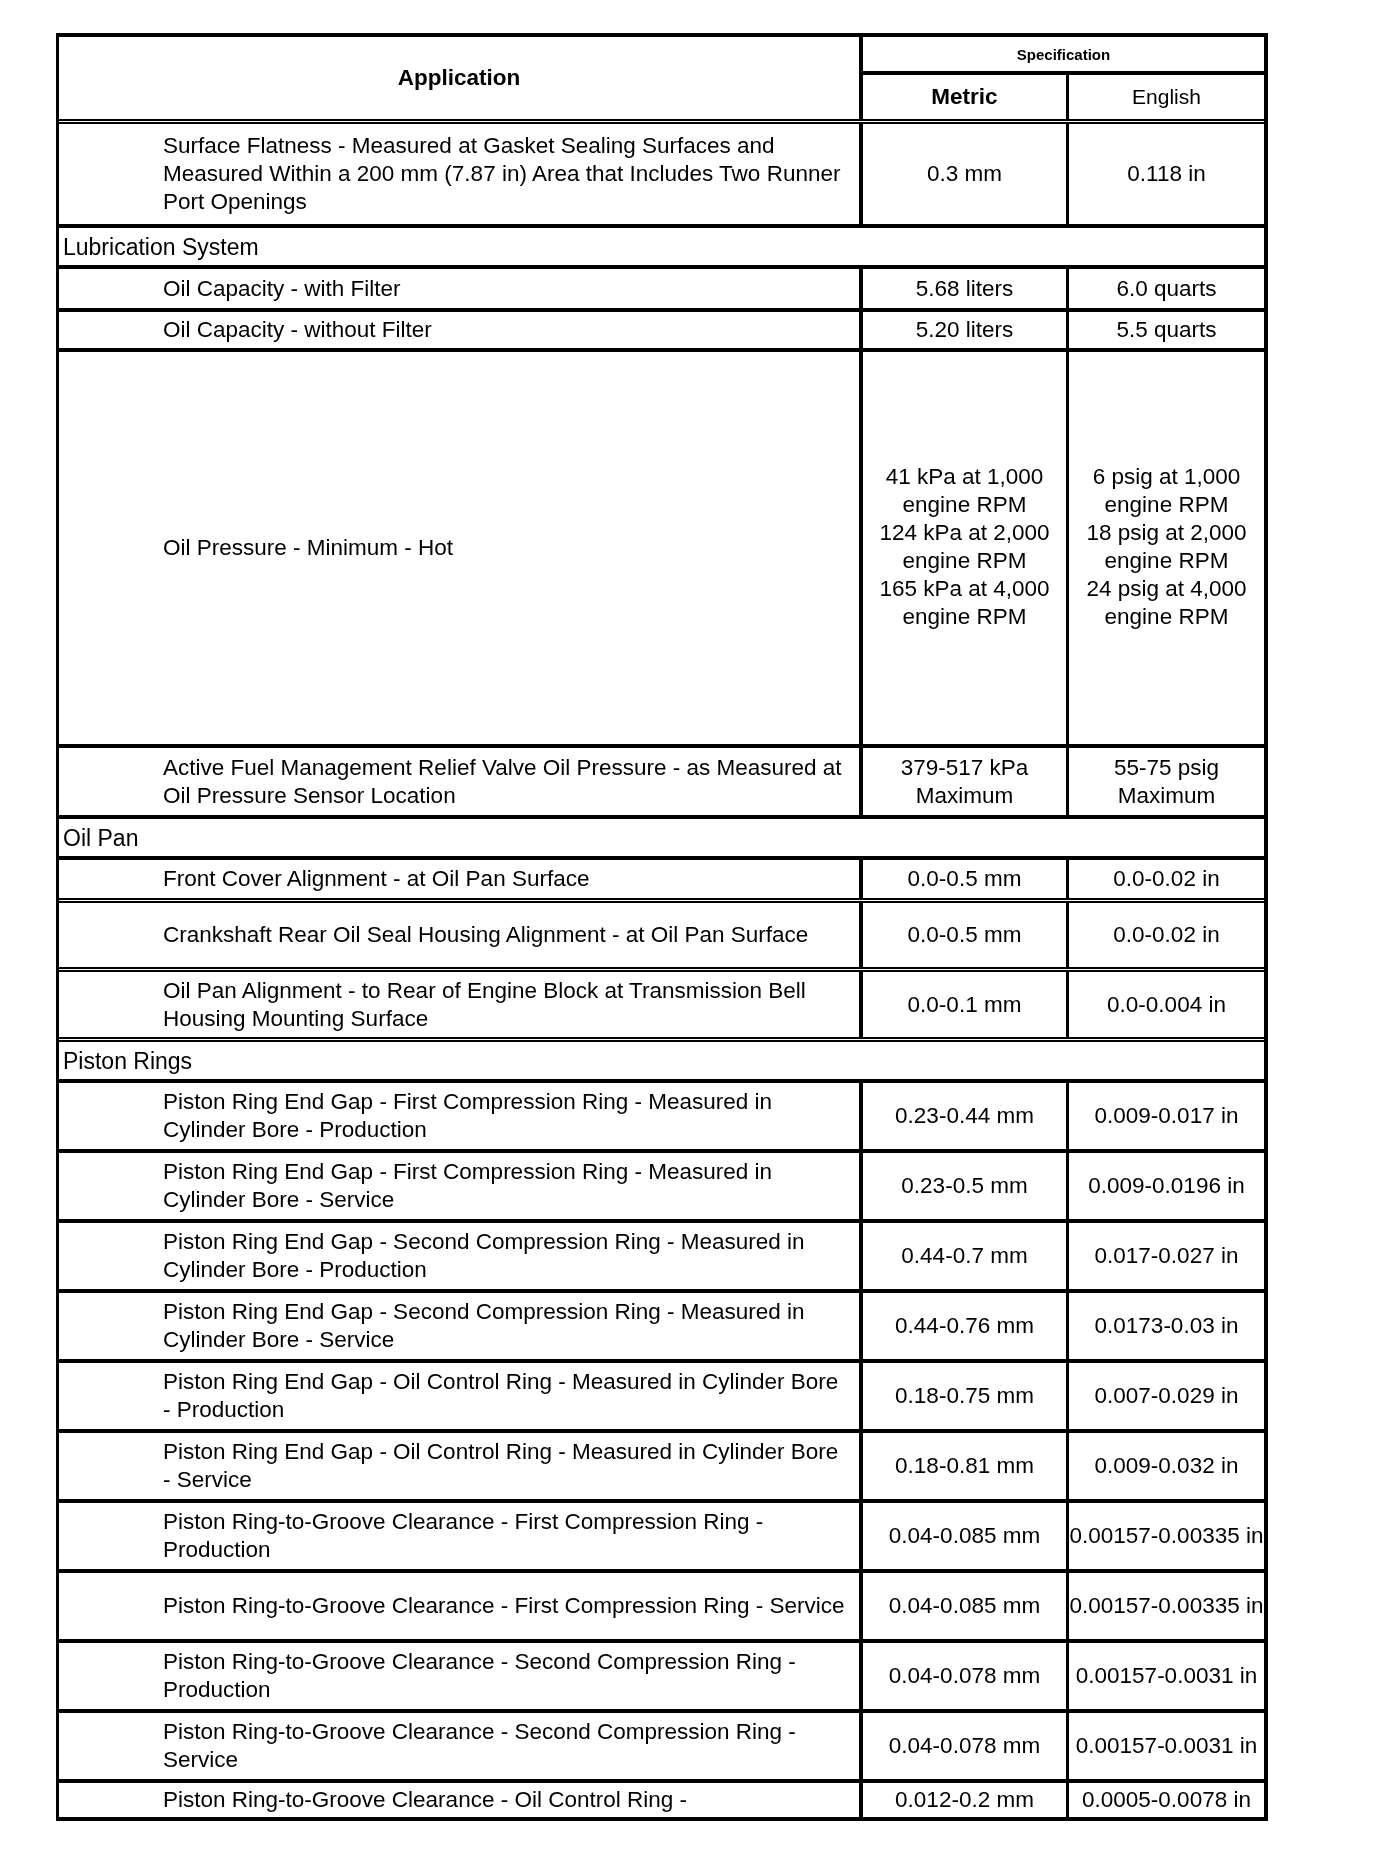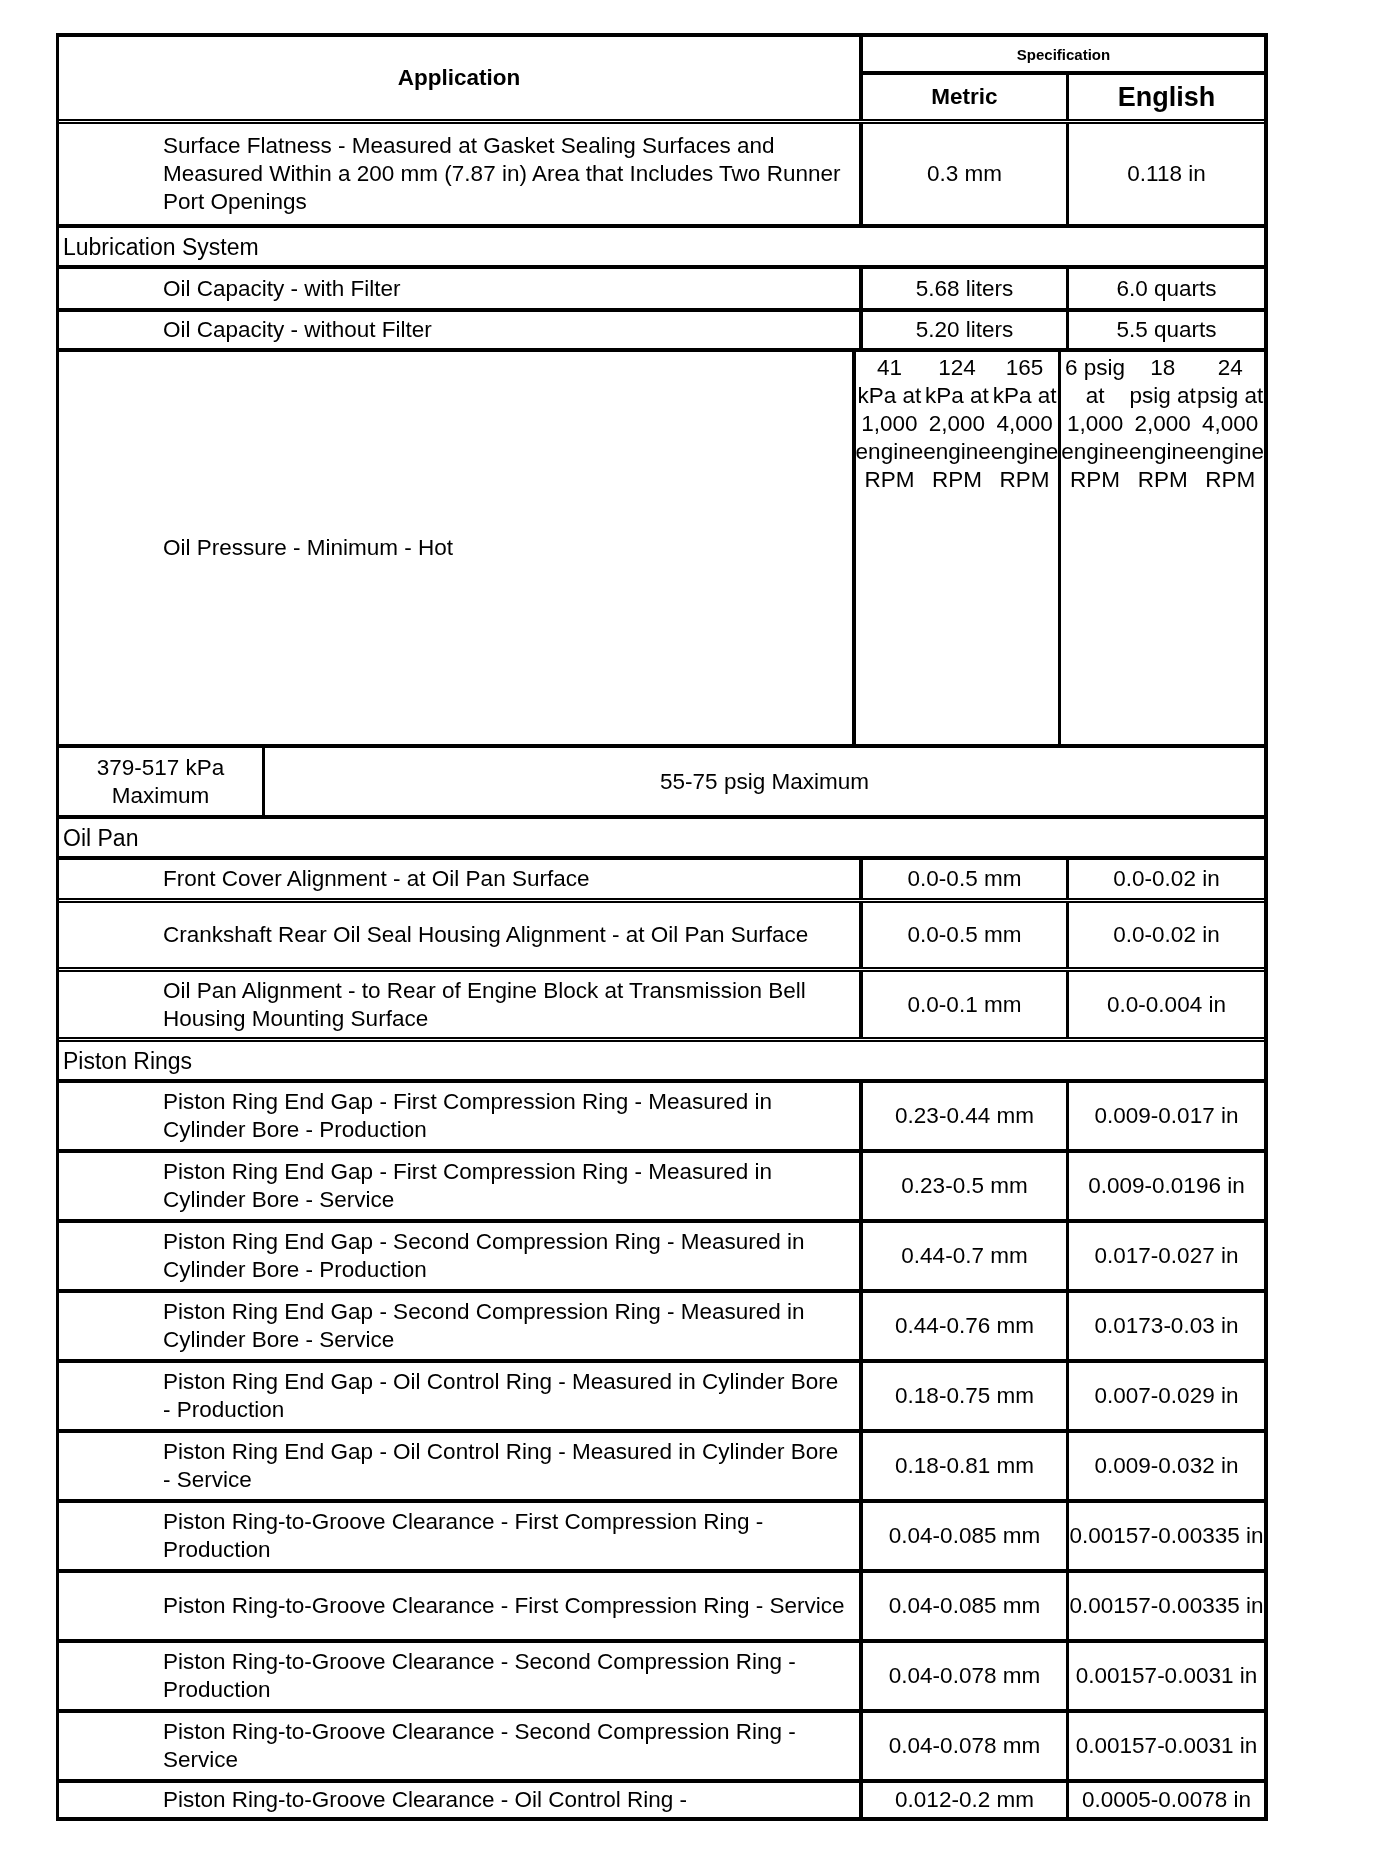--- a/index.html
+++ b/index.html
@@ -19,22 +19,22 @@
   
   .hdr { display: flex; height: 82px; border-bottom: 5px double #000; box-sizing: content-box; }
   .hdr .h-app { width: 804px; border-right: 4px solid #000; display: flex; align-items: center;
                 justify-content: center; font-weight: bold; font-size: 22.5px; box-sizing: border-box; }
   .hdr .h-spec { flex: 1; display: flex; flex-direction: column; }
   .hdr .h-spec-title { height: 38px; border-bottom: 4px solid #000; display: flex; align-items: center;
                        justify-content: center; font-weight: bold; font-size: 15px; box-sizing: border-box; }
   .hdr .h-sub { flex: 1; display: flex; }
   .hdr .h-met { width: 206px; border-right: 3px solid #000; display: flex; align-items: center;
                 justify-content: center; font-weight: bold; font-size: 22.5px; box-sizing: border-box; }
-  .hdr .h-eng { flex: 1; display: flex; align-items: center; justify-content: center; font-weight: bold; font-size: 27px; }
-  .stack { display: flex; flex-direction: row; justify-content: center; height: 100%;
+  .hdr .h-eng { flex: 1; display: flex; align-items: center; justify-content: center; font-weight: normal; font-size: 21px; }
+  .stack { display: flex; flex-direction: column; justify-content: center; height: 100%;
            padding: 2px 0 4px 0; box-sizing: border-box; }
   .stack span { display: block; }
 </style>
 </head>
 <body>
 
 <div class="tbl">
   <div class="hdr">
     <div class="h-app">Application</div>
     <div class="h-spec">
@@ -77,20 +77,21 @@
     </div>
     <div class="cell eng" style="align-items:stretch">
       <div class="stack">
         <span>6 psig at 1,000 engine RPM</span>
         <span>18 psig at 2,000 engine RPM</span>
         <span>24 psig at 4,000 engine RPM</span>
       </div>
     </div>
   </div>
   <div class="row" style="height:71px">
+    <div class="cell app">Active Fuel Management Relief Valve Oil Pressure - as Measured at Oil Pressure Sensor Location</div>
     <div class="cell met">379-517 kPa Maximum</div>
     <div class="cell eng">55-75 psig Maximum</div>
   </div>
 
   <div class="row section" style="height:41px">
     <div class="cell app-full">Oil Pan</div>
   </div>
   <div class="row" style="height:42px">
     <div class="cell app">Front Cover Alignment - at Oil Pan Surface</div>
     <div class="cell met">0.0-0.5 mm</div>

